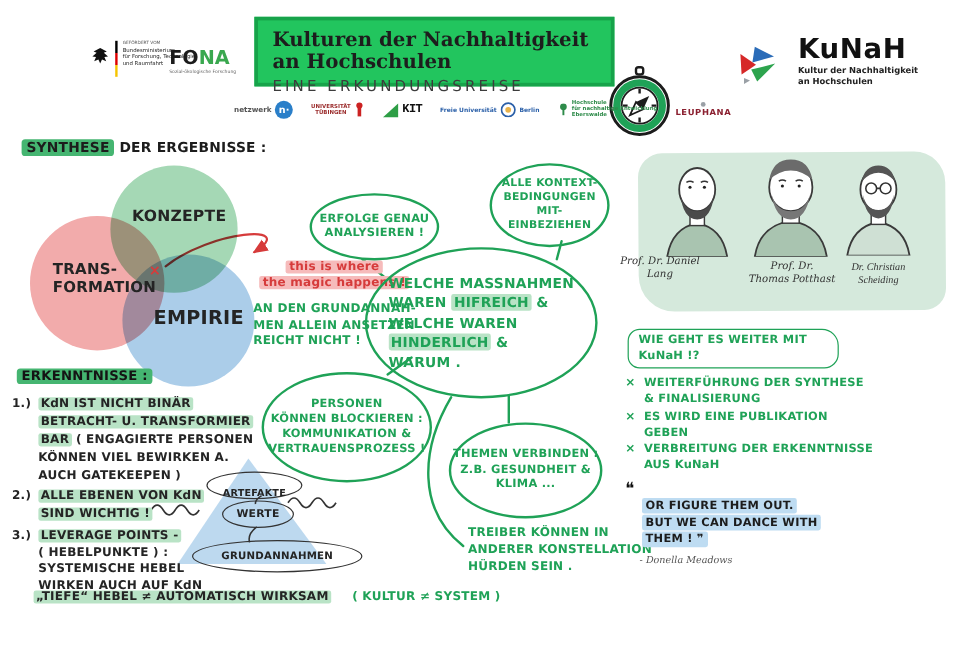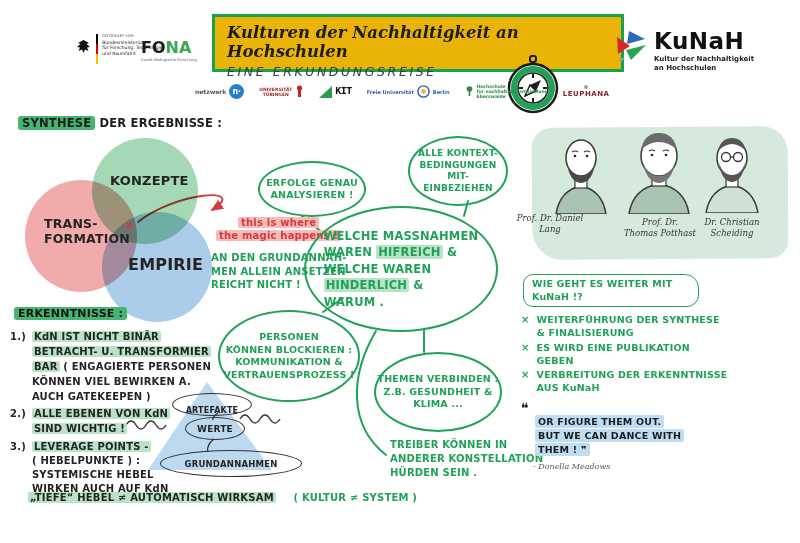--- a/index.html
+++ b/index.html
@@ -13,22 +13,22 @@
   .red{color:#d63b3b;}
   .hl-green{background:#b9e3c6;border-radius:2px;padding:0 2px;}
   .hl-heading{background:#45b571;border-radius:3px;padding:0 4px;}
   .hl-pink{background:#f6bbbb;border-radius:2px;padding:0 3px;}
   .hl-blue{background:#bedcf2;border-radius:2px;padding:0 3px;}
   .bubble{position:absolute;border:2px solid #1fa257;border-radius:50%;
           display:flex;align-items:center;justify-content:center;text-align:center;
           color:#1fa257;background:transparent;}
   .venn{position:absolute;border-radius:50%;mix-blend-mode:multiply;}
   
-  .titlebox{position:absolute;left:212px;top:14px;width:412px;height:58px;border:3px solid #17a34a;
-            background:#eab308;box-sizing:border-box;padding:6px 12px 0 12px;font-style:italic;}
+  .titlebox{position:absolute;left:212px;top:14px;width:300px;height:58px;border:3px solid #17a34a;
+            background:#22c55e;box-sizing:border-box;padding:6px 12px 0 12px;}
   .titlebox .t1{font-family:"DejaVu Serif",serif;font-weight:700;font-size:16.5px;color:#1d1d1d;}
   .titlebox .t2{font-size:12.5px;letter-spacing:2.6px;color:#3c3c3c;margin-top:3px;}
   .partners{position:absolute;left:195px;top:84px;display:flex;align-items:center;gap:15px;}
   .plogo{display:flex;align-items:center;gap:3px;}
   .tiny{font-size:4.5px;line-height:5.2px;}
   .kunah-name{font-size:23px;font-weight:800;color:#111;letter-spacing:.5px;line-height:23px;}
   .kunah-sub{font-size:7px;line-height:8.5px;color:#222;font-weight:600;}
   
   .brush{position:absolute;left:532px;top:127px;width:256px;height:132px;background:#d5e9dc;
          border-radius:20px 26px 18px 30px;transform:rotate(-.4deg);}
@@ -100,21 +100,21 @@
     <circle cx="28" cy="33" r="19" fill="none" stroke="#1fa257" stroke-width="6"></circle>
     <circle cx="28" cy="33" r="15" fill="#fff" stroke="#1c1c1c" stroke-width="1.5"></circle>
     <line x1="28" y1="19" x2="28" y2="23" stroke="#1c1c1c" stroke-width="2"></line>
     <line x1="28" y1="43" x2="28" y2="47" stroke="#1c1c1c" stroke-width="2"></line>
     <line x1="14" y1="33" x2="18" y2="33" stroke="#1c1c1c" stroke-width="2"></line>
     <line x1="38" y1="33" x2="42" y2="33" stroke="#1c1c1c" stroke-width="2"></line>
     <polygon points="36,25 31,36 25,30" fill="#1c1c1c"></polygon>
     <polygon points="20,41 25,30 31,36" fill="#fff" stroke="#1c1c1c" stroke-width="1.5"></polygon>
   </svg>
 
-  <div class="abs" style="left:616px;top:30px;display:flex;gap:6px;align-items:flex-start;">
+  <div class="abs" style="left:616px;top:30px;display:flex;gap:17px;align-items:flex-end;">
     <svg width="32" height="34" viewBox="0 0 32 34">
       <polygon points="13,1 29,9 11,14" fill="#2b6cb8"></polygon>
       <polygon points="1,7 14,16 2,24" fill="#d62828"></polygon>
       <polygon points="10,20 30,15 15,30" fill="#2da44e"></polygon>
       <polygon points="4,27 9,29 4,32" fill="#9aa0a6"></polygon>
     </svg>
     <div>
       <div class="kunah-name">KuNaH</div>
       <div class="kunah-sub pre" style="margin-top:2px;">Kultur der Nachhaltigkeit
 an Hochschulen</div>
@@ -292,21 +292,21 @@
     <path d="M17 31 Q19 50 30 51 Q41 50 43 31 Q40 44 30 44 Q20 44 17 31 Z" fill="#555"></path>
     <circle cx="24" cy="26" r="4.5" fill="none" stroke="#333" stroke-width="1.3"></circle>
     <circle cx="36" cy="26" r="4.5" fill="none" stroke="#333" stroke-width="1.3"></circle>
     <line x1="28.5" y1="26" x2="31.5" y2="26" stroke="#333" stroke-width="1.3"></line>
   </svg>
 
   <div class="abs namecap pre" style="left:505px;top:213px;width:90px;">Prof. Dr. Daniel
 Lang</div>
   <div class="abs namecap pre" style="left:615px;top:217px;width:90px;">Prof. Dr.
 Thomas Potthast</div>
-  <div class="abs namecap pre" style="left:692px;top:217px;width:80px;">Dr. Christian
+  <div class="abs namecap pre" style="left:692px;top:217px;width:80px;font-family:Liberation Serif, serif;">Dr. Christian
 Scheiding</div>
 
   <div class="stepbox hand pre" style="font-size:9.5px;line-height:12.5px;">WIE GEHT ES WEITER MIT
 KuNaH !?</div>
 
   <div class="bullet-row hand" style="left:521px;top:314px;">
     <span class="bullet-x">×</span>
     <span class="pre" style="font-size:9.5px;line-height:12.5px;">WEITERFÜHRUNG DER SYNTHESE
 &amp; FINALISIERUNG</span>
   </div>

